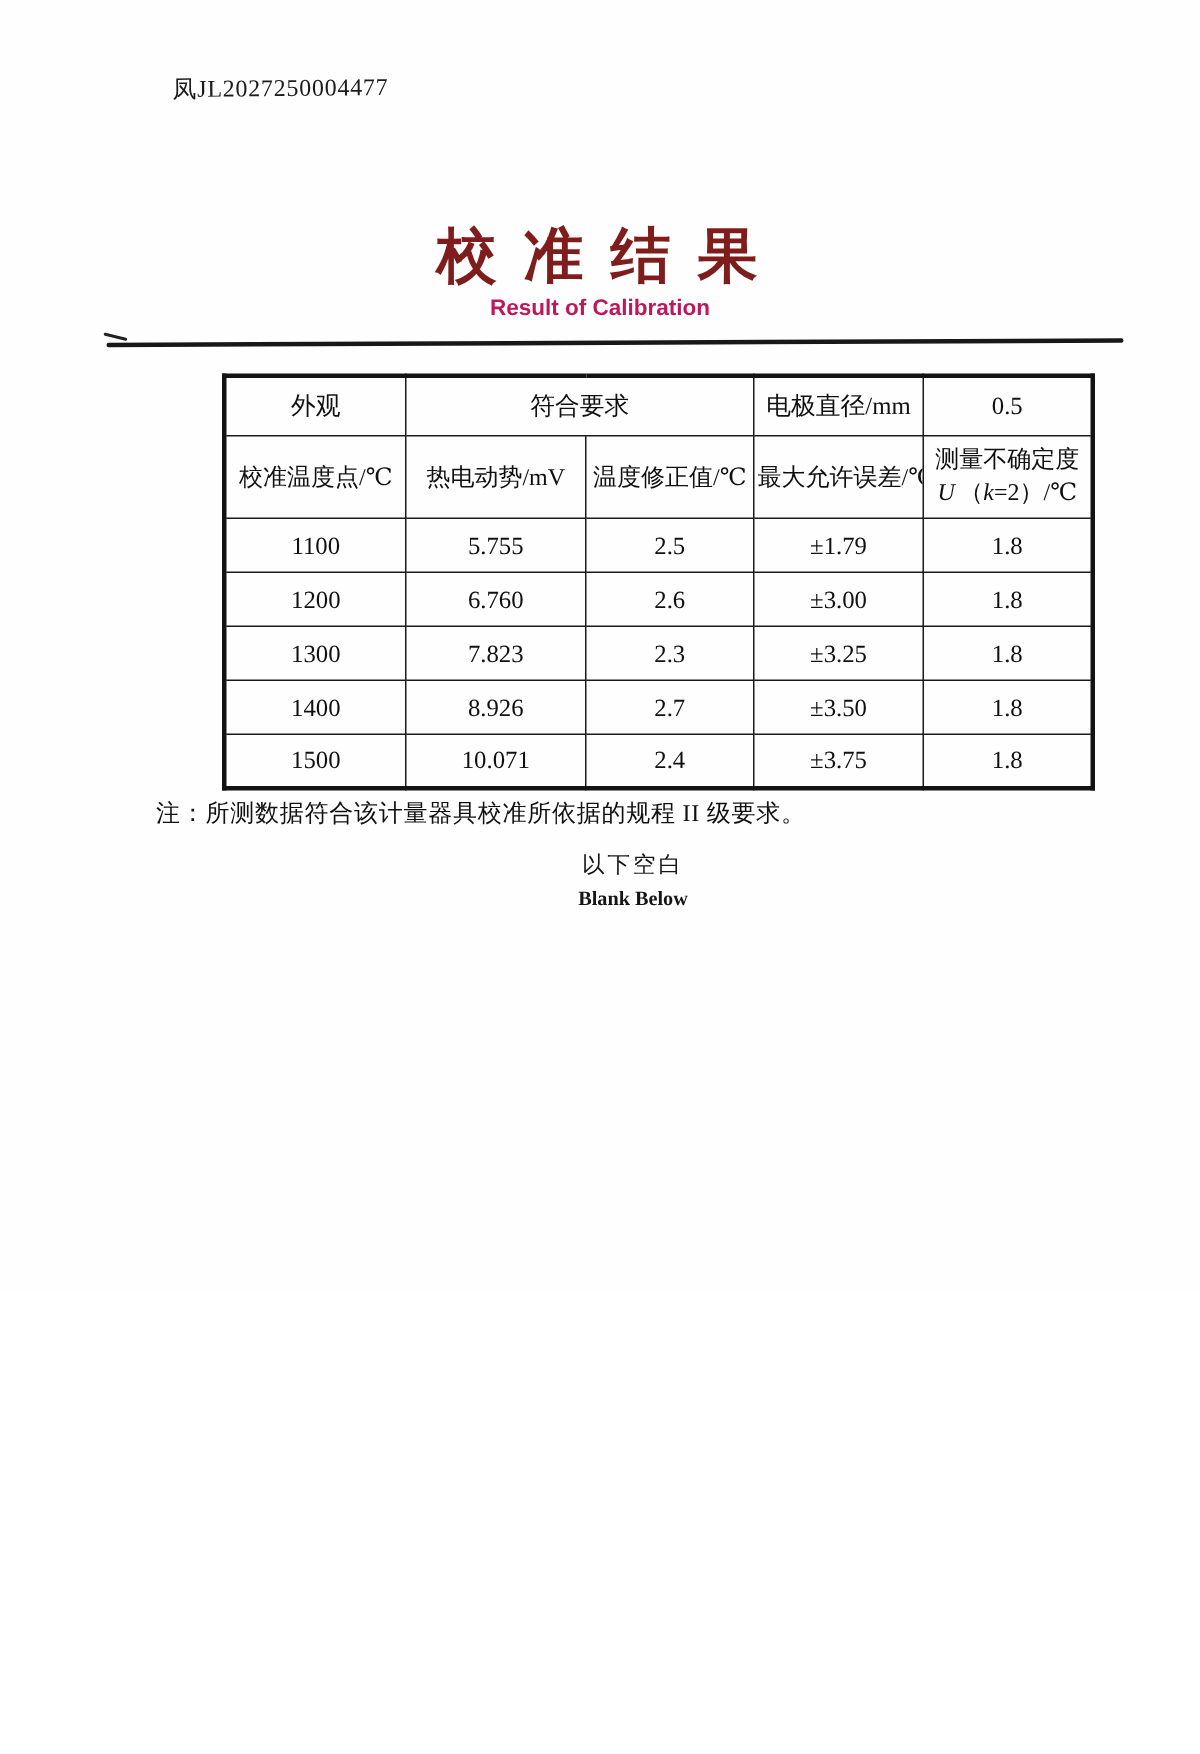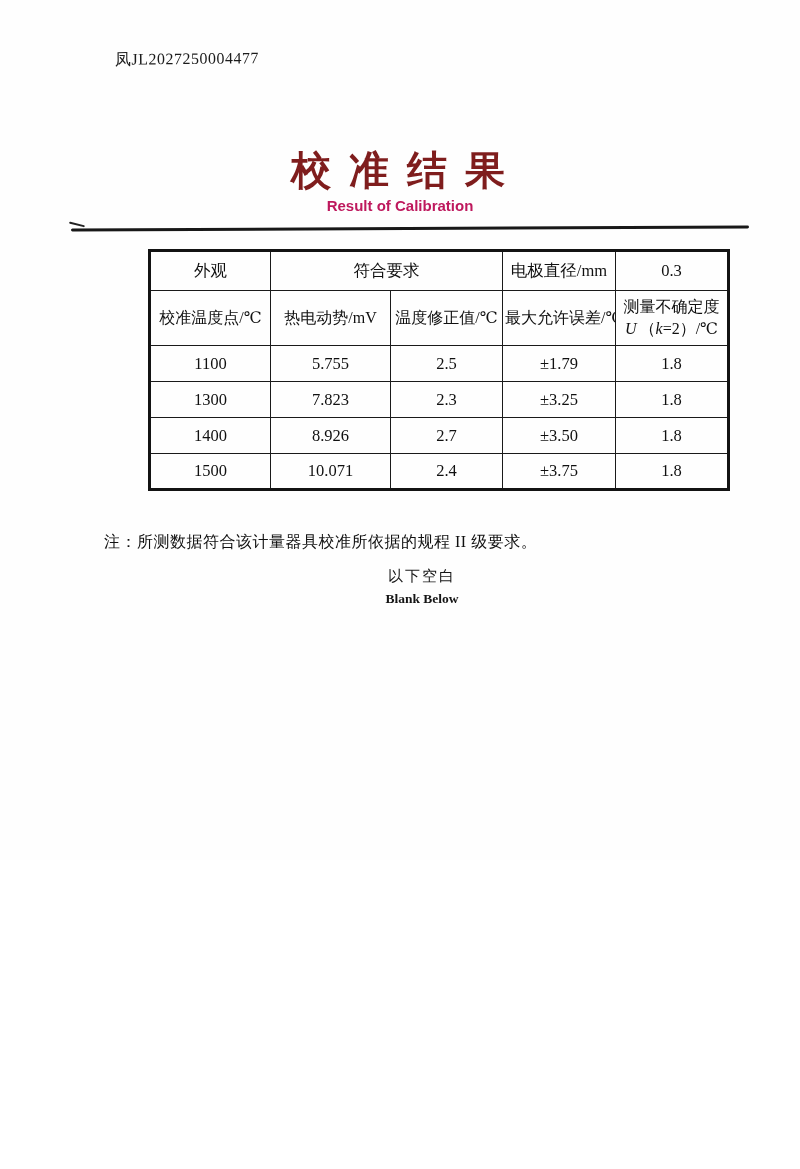--- a/index.html
+++ b/index.html
@@ -173,40 +173,47 @@
       <col style="width:120px">
       <col style="width:112px">
       <col style="width:113px">
       <col style="width:113px">
     </colgroup>
     <tbody>
       <tr class="r1">
         <td>外观</td>
         <td colspan="2">符合要求</td>
         <td>电极直径/mm</td>
-        <td>0.3</td>
+        <td>0.5</td>
       </tr>
       <tr class="r2">
         <td>校准温度点/℃</td>
         <td>热电动势/mV</td>
         <td>温度修正值/℃</td>
         <td>最大允许误差/℃</td>
         <td class="unc">
           <span>测量不确定度</span><br>
           <span class="iv u-first">U</span><span>（</span><span class="iv">k</span><span>=2）/℃</span>
         </td>
       </tr>
       <tr class="dr">
         <td>1100</td>
         <td>5.755</td>
         <td>2.5</td>
         <td>±1.79</td>
         <td>1.8</td>
       </tr>
       <tr class="dr">
+        <td>1200</td>
+        <td>6.760</td>
+        <td>2.6</td>
+        <td>±3.00</td>
+        <td>1.8</td>
+      </tr>
+      <tr class="dr">
         <td>1300</td>
         <td>7.823</td>
         <td>2.3</td>
         <td>±3.25</td>
         <td>1.8</td>
       </tr>
       <tr class="dr">
         <td>1400</td>
         <td>8.926</td>
         <td>2.7</td>

